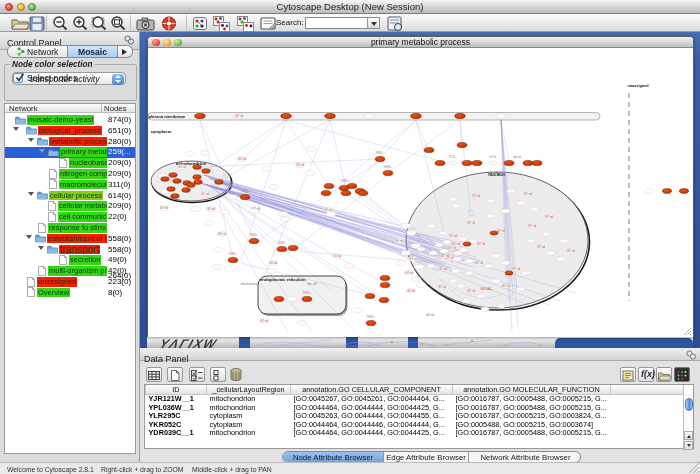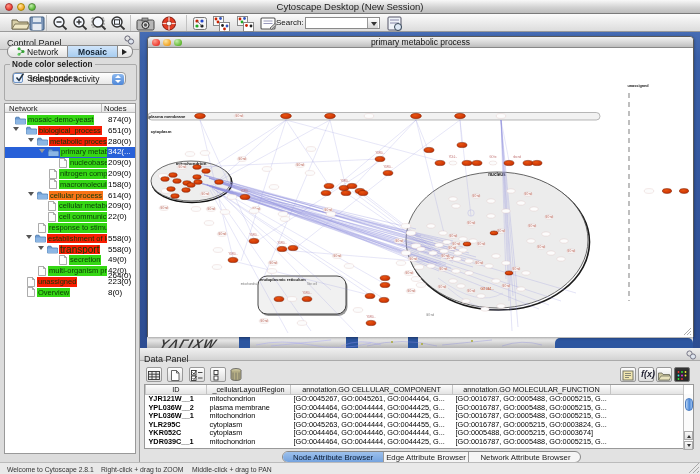--- a/index.html
+++ b/index.html
@@ -133,21 +133,21 @@
         </svg>
       Network</span>
     <span class="abs" style="left:61px;top:0;width:50px;height:13px;background:linear-gradient(#cfe4fa,#a8cdf0);
       border:1px solid #8a8a8a;border-left:none;font-size:8.5px;font-weight:bold;text-align:center;line-height:12px;color:#123;">Mosaic</span>
     <span class="abs" style="left:111px;top:0;width:15px;height:13px;background:linear-gradient(#fdfdfd,#e3e3e3);
       border:1px solid #8a8a8a;border-left:none;border-radius:0 6px 6px 0;">
       <span class="abs" style="left:4px;top:3px;width:0;height:0;border-top:3.5px solid transparent;border-bottom:3.5px solid transparent;border-left:5px solid #222;"></span>
     </span>
   </div>
 
-  <div class="abs" style="left:4px;top:32px;width:133px;height:37px;border:1px solid #aaa;border-radius:2px;">
+  <div class="abs" style="left:4px;top:32px;width:133px;height:37px;border:1px solid #aaa;border-radius:2px;font-style:italic;">
     <span class="abs" style="left:5px;top:-5px;background:#dcdcdc;padding:0 2px;font-size:8.2px;font-weight:bold;color:#222;">Node color selection</span>
     <div class="abs" style="left:7px;top:7px;width:114px;height:13px;background:linear-gradient(#ffffff,#e8e8e8);
        border:1px solid #999;border-radius:4px;">
       <span style="position:absolute;left:17px;top:1px;font-size:8.5px;color:#111;">transporter activity</span>
       <span class="abs" style="right:1px;top:0.5px;width:12px;height:11px;border-radius:3px;background:linear-gradient(#8cb8ee,#4d86d8);">
         <span class="abs" style="left:3px;top:1.5px;width:0;height:0;border-left:3px solid transparent;border-right:3px solid transparent;border-bottom:3.5px solid #fff;"></span>
         <span class="abs" style="left:3px;top:6px;width:0;height:0;border-left:3px solid transparent;border-right:3px solid transparent;border-top:3.5px solid #fff;"></span>
       </span>
     </div>
   </div>
@@ -203,21 +203,21 @@
         </div>
         <div style="position:absolute;left:0;top:145.9px;width:100%;height:10.8px;background:#2760d8;">
           <span style="position:absolute;left:34px;top:2px;width:0;height:0;border-left:3.5px solid transparent;border-right:3.5px solid transparent;border-top:4.5px solid #9a9a9a;"></span>
           <span style="position:absolute;left:43px;top:1px;">
             <svg style="display:block" width="11" height="9" viewBox="0 0 11 9">
               <path d="M0.5 2 L0.5 8 L10.5 8 L10.5 3 L5 3 L4 1.2 L1 1.2 Z" fill="#6f9bd3" stroke="#3a6ea5" stroke-width="0.7"></path>
               <path d="M0.5 3.5 L10.5 3.5 L10.5 8 L0.5 8 Z" fill="#8cb6e4" stroke="none"></path>
             </svg>
           </span>
           <span style="position:absolute;left:55px;top:0.5px;max-width:47px;overflow:hidden;background:#35d714;color:#0c3a08;font-size:7.5px;line-height:9.6px;padding:0 1px;white-space:nowrap;">primary metabo</span>
-          <span style="position:absolute;left:103px;top:0.5px;color:#fff;font-size:8px;line-height:10px;white-space:nowrap;">342(...</span>
+          <span style="position:absolute;left:103px;top:0.5px;color:#fff;font-size:8px;line-height:10px;white-space:nowrap;">259(...</span>
         </div>
         <div style="position:absolute;left:0;top:156.7px;width:100%;height:10.8px;">
           <span style="position:absolute;left:54px;top:0px;">
             <svg style="display:block" width="8" height="10" viewBox="0 0 8 10">
               <path d="M0.5 0.5 L5.5 0.5 L7.5 2.5 L7.5 9.5 L0.5 9.5 Z" fill="#fdfdfd" stroke="#888" stroke-width="0.7"></path>
               <path d="M5.5 0.5 L5.5 2.5 L7.5 2.5" fill="none" stroke="#888" stroke-width="0.7"></path>
             </svg>
           </span>
           <span style="position:absolute;left:64px;top:0.5px;max-width:38px;overflow:hidden;background:#35d714;color:#0c3a08;font-size:7.5px;line-height:9.6px;padding:0 1px;white-space:nowrap;">nucleobase-</span>
           <span style="position:absolute;left:103px;top:0.5px;color:#000;font-size:8px;line-height:10px;white-space:nowrap;">209(0)</span>
@@ -233,31 +233,31 @@
           <span style="position:absolute;left:103px;top:0.5px;color:#000;font-size:8px;line-height:10px;white-space:nowrap;">209(0)</span>
         </div>
         <div style="position:absolute;left:0;top:178.3px;width:100%;height:10.8px;">
           <span style="position:absolute;left:44px;top:0px;">
             <svg style="display:block" width="8" height="10" viewBox="0 0 8 10">
               <path d="M0.5 0.5 L5.5 0.5 L7.5 2.5 L7.5 9.5 L0.5 9.5 Z" fill="#fdfdfd" stroke="#888" stroke-width="0.7"></path>
               <path d="M5.5 0.5 L5.5 2.5 L7.5 2.5" fill="none" stroke="#888" stroke-width="0.7"></path>
             </svg>
           </span>
           <span style="position:absolute;left:54px;top:0.5px;max-width:48px;overflow:hidden;background:#35d714;color:#0c3a08;font-size:7.5px;line-height:9.6px;padding:0 1px;white-space:nowrap;">macromolecule</span>
-          <span style="position:absolute;left:103px;top:0.5px;color:#000;font-size:8px;line-height:10px;white-space:nowrap;">158(0)</span>
+          <span style="position:absolute;left:103px;top:0.5px;color:#000;font-size:8px;line-height:10px;white-space:nowrap;">311(0)</span>
         </div>
         <div style="position:absolute;left:0;top:189.1px;width:100%;height:10.8px;">
           <span style="position:absolute;left:23px;top:2px;width:0;height:0;border-left:3.5px solid transparent;border-right:3.5px solid transparent;border-top:4.5px solid #555;"></span>
           <span style="position:absolute;left:32px;top:1px;">
             <svg style="display:block" width="11" height="9" viewBox="0 0 11 9">
               <path d="M0.5 2 L0.5 8 L10.5 8 L10.5 3 L5 3 L4 1.2 L1 1.2 Z" fill="#6f9bd3" stroke="#3a6ea5" stroke-width="0.7"></path>
               <path d="M0.5 3.5 L10.5 3.5 L10.5 8 L0.5 8 Z" fill="#8cb6e4" stroke="none"></path>
             </svg>
           </span>
-          <span style="position:absolute;left:44px;top:0.5px;max-width:58px;overflow:hidden;background:#f97316;color:#0c3a08;font-size:7.5px;line-height:9.6px;padding:0 1px;white-space:nowrap;">cellular process</span>
+          <span style="position:absolute;left:44px;top:0.5px;max-width:58px;overflow:hidden;background:#84cc16;color:#0c3a08;font-size:7.5px;line-height:9.6px;padding:0 1px;white-space:nowrap;">cellular process</span>
           <span style="position:absolute;left:103px;top:0.5px;color:#000;font-size:8px;line-height:10px;white-space:nowrap;">614(0)</span>
         </div>
         <div style="position:absolute;left:0;top:199.9px;width:100%;height:10.8px;">
           <span style="position:absolute;left:43px;top:0px;">
             <svg style="display:block" width="8" height="10" viewBox="0 0 8 10">
               <path d="M0.5 0.5 L5.5 0.5 L7.5 2.5 L7.5 9.5 L0.5 9.5 Z" fill="#fdfdfd" stroke="#888" stroke-width="0.7"></path>
               <path d="M5.5 0.5 L5.5 2.5 L7.5 2.5" fill="none" stroke="#888" stroke-width="0.7"></path>
             </svg>
           </span>
           <span style="position:absolute;left:53px;top:0.5px;max-width:49px;overflow:hidden;background:#35d714;color:#0c3a08;font-size:7.5px;line-height:9.6px;padding:0 1px;white-space:nowrap;">cellular metabo</span>
@@ -807,27 +807,20 @@
         </thead>
       <tbody style="font-size:7.3px;color:#000;">
       <tr>
             <td class="c1">YJR121W__1</td>
             <td class="c2">mitochondrion</td>
             <td class="c3">[GO:0045267, GO:0045261, GO:0044464, G...</td>
             <td class="c4">[GO:0016787, GO:0005488, GO:0005215, G...</td>
             <td></td>
           </tr>
           <tr>
-            <td class="c1">YPL036W__2</td>
-            <td class="c2">plasma membrane</td>
-            <td class="c3">[GO:0044464, GO:0044444, GO:0044425, G...</td>
-            <td class="c4">[GO:0016787, GO:0005488, GO:0005215, G...</td>
-            <td></td>
-          </tr>
-          <tr>
             <td class="c1">YPL036W__1</td>
             <td class="c2">mitochondrion</td>
             <td class="c3">[GO:0044464, GO:0044444, GO:0044425, G...</td>
             <td class="c4">[GO:0016787, GO:0005488, GO:0005215, G...</td>
             <td></td>
           </tr>
           <tr>
             <td class="c1">YLR295C</td>
             <td class="c2">cytoplasm</td>
             <td class="c3">[GO:0045263, GO:0044444, GO:0044455, G...</td>

